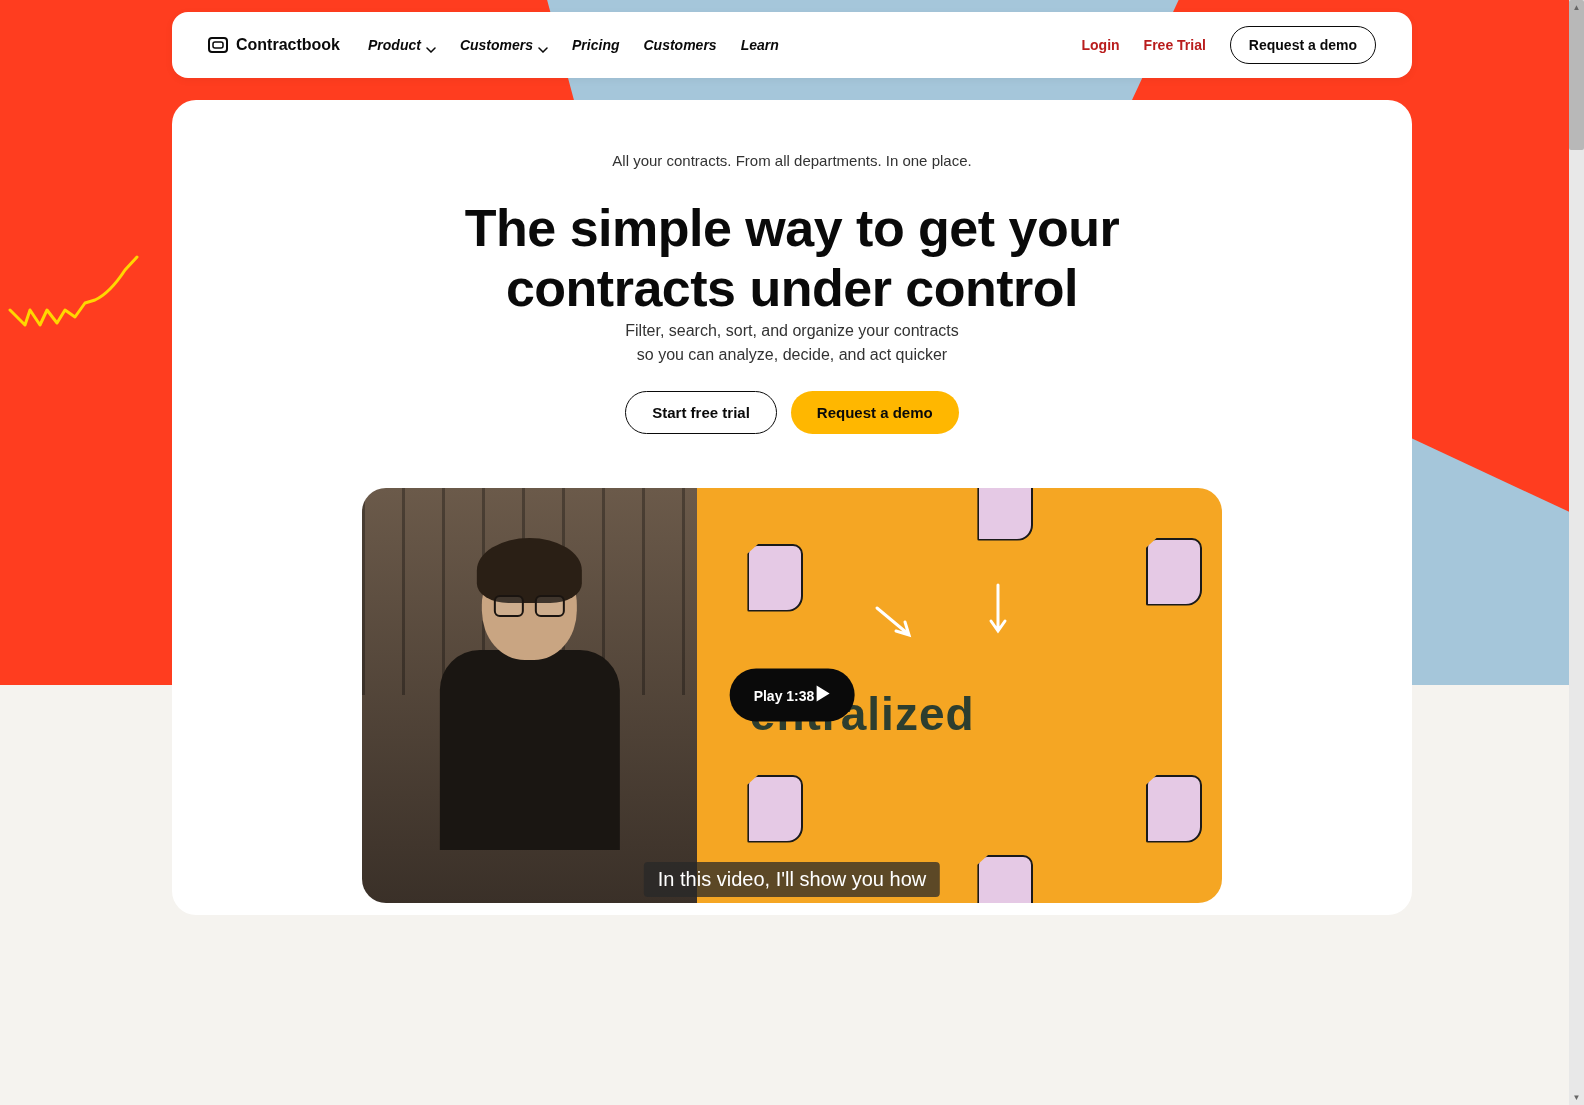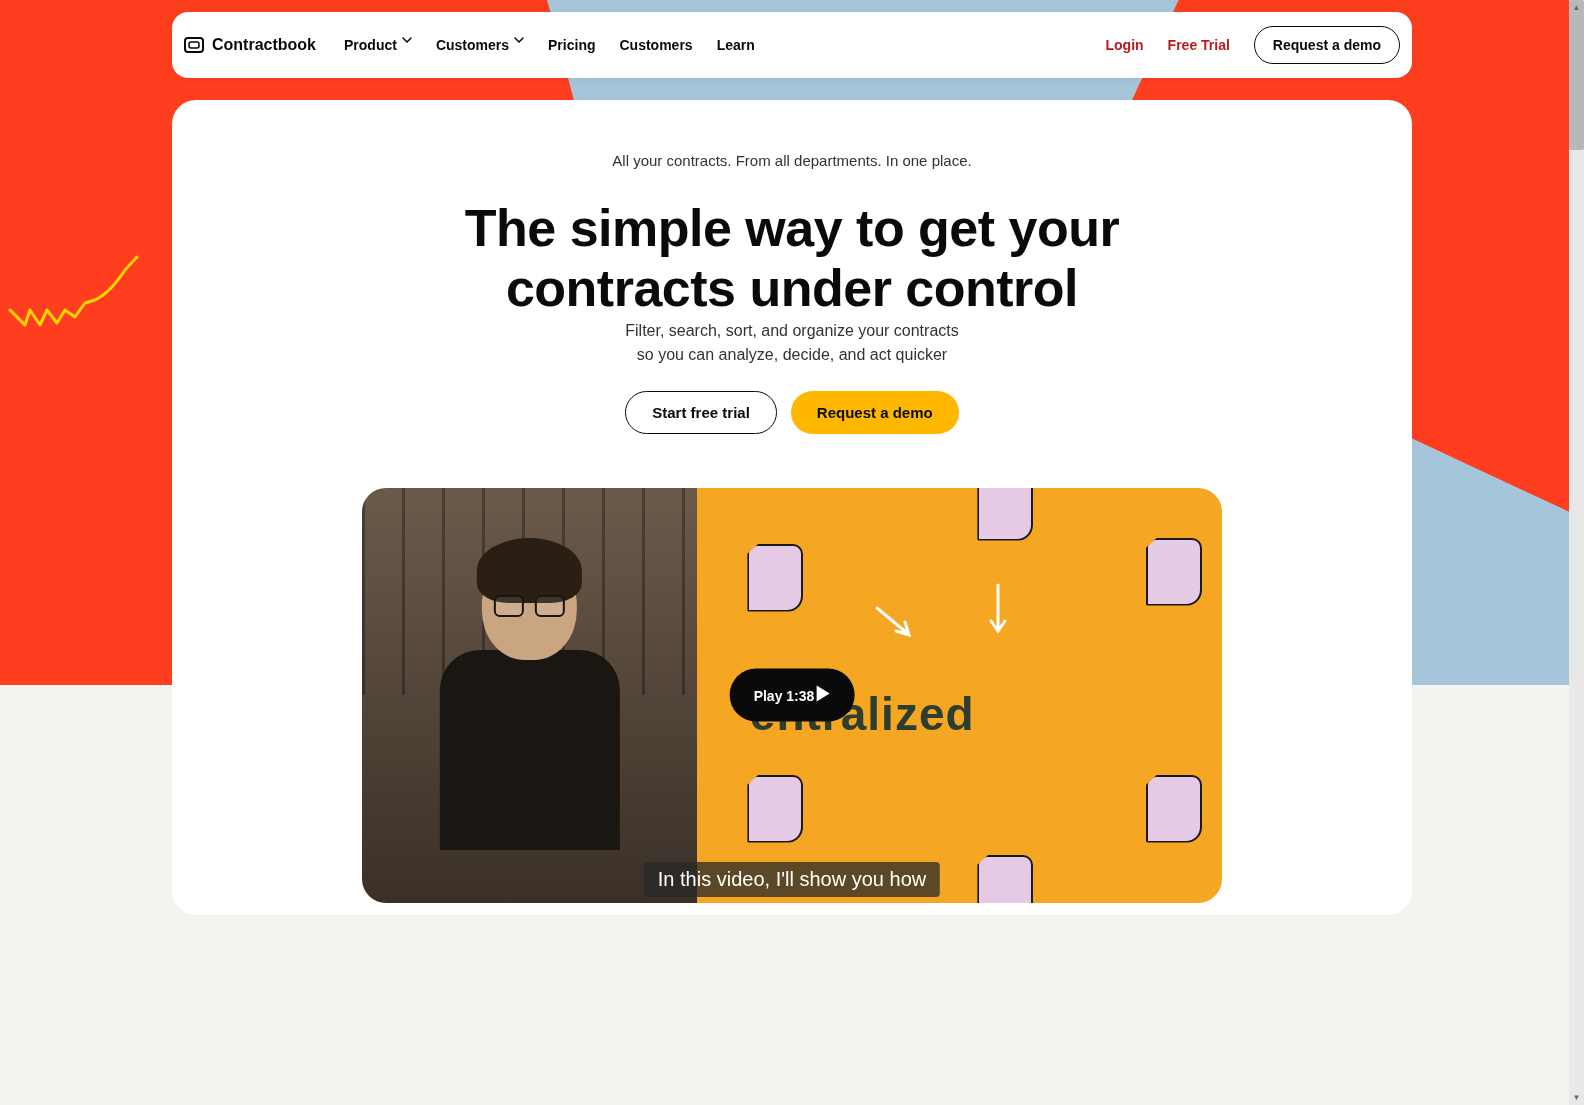--- a/index.html
+++ b/index.html
@@ -75,21 +75,21 @@
     
     .navbar {
       position: relative;
       z-index: 10;
       margin: 12px 172px 0;
       background: white;
       border-radius: 16px;
       display: flex;
       align-items: center;
       justify-content: space-between;
-      padding: 14px 12px;
+      padding: 14px 36px;
       box-shadow: 0 2px 8px rgba(0,0,0,0.05);
     }
     
     .nav-left {
       display: flex;
       align-items: center;
       gap: 28px;
     }
     
     .logo {
@@ -113,23 +113,24 @@
       display: flex;
       align-items: center;
       gap: 24px;
     }
     
     .nav-item {
       font-size: 14px;
       font-weight: 600;
       color: #0a0a0a;
       display: flex;
-      align-items: flex-start;
+      align-items: flex-end;
       gap: 5px;
       cursor: pointer;
+      font-style: italic;
     }
     
     .chevron {
       display: inline-flex;
     }
     
     .nav-right {
       display: flex;
       align-items: center;
       gap: 24px;

